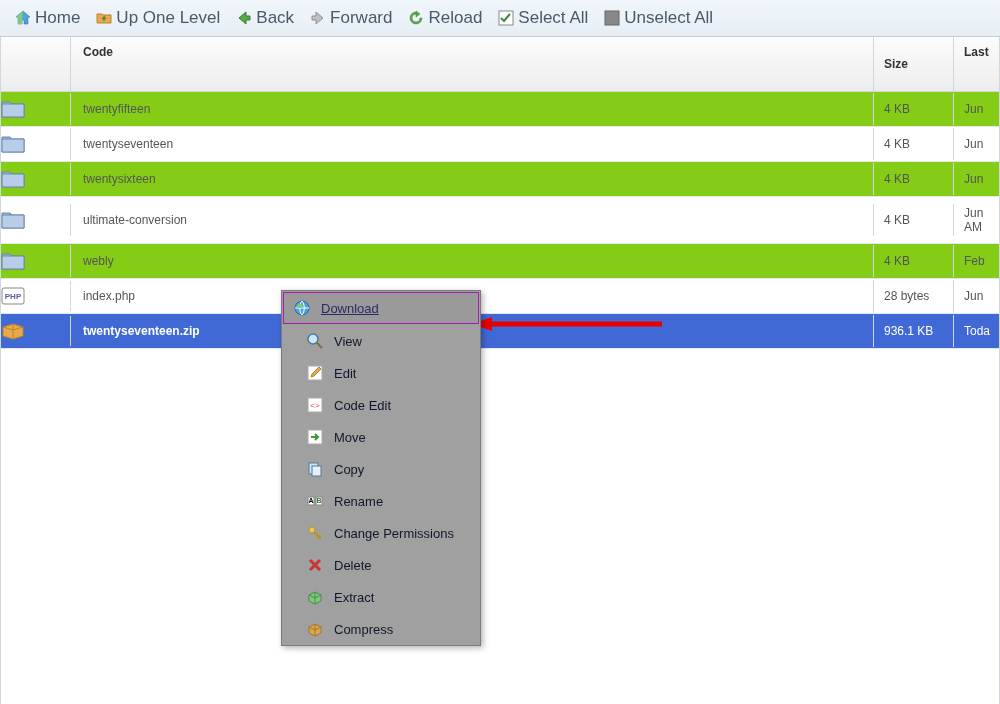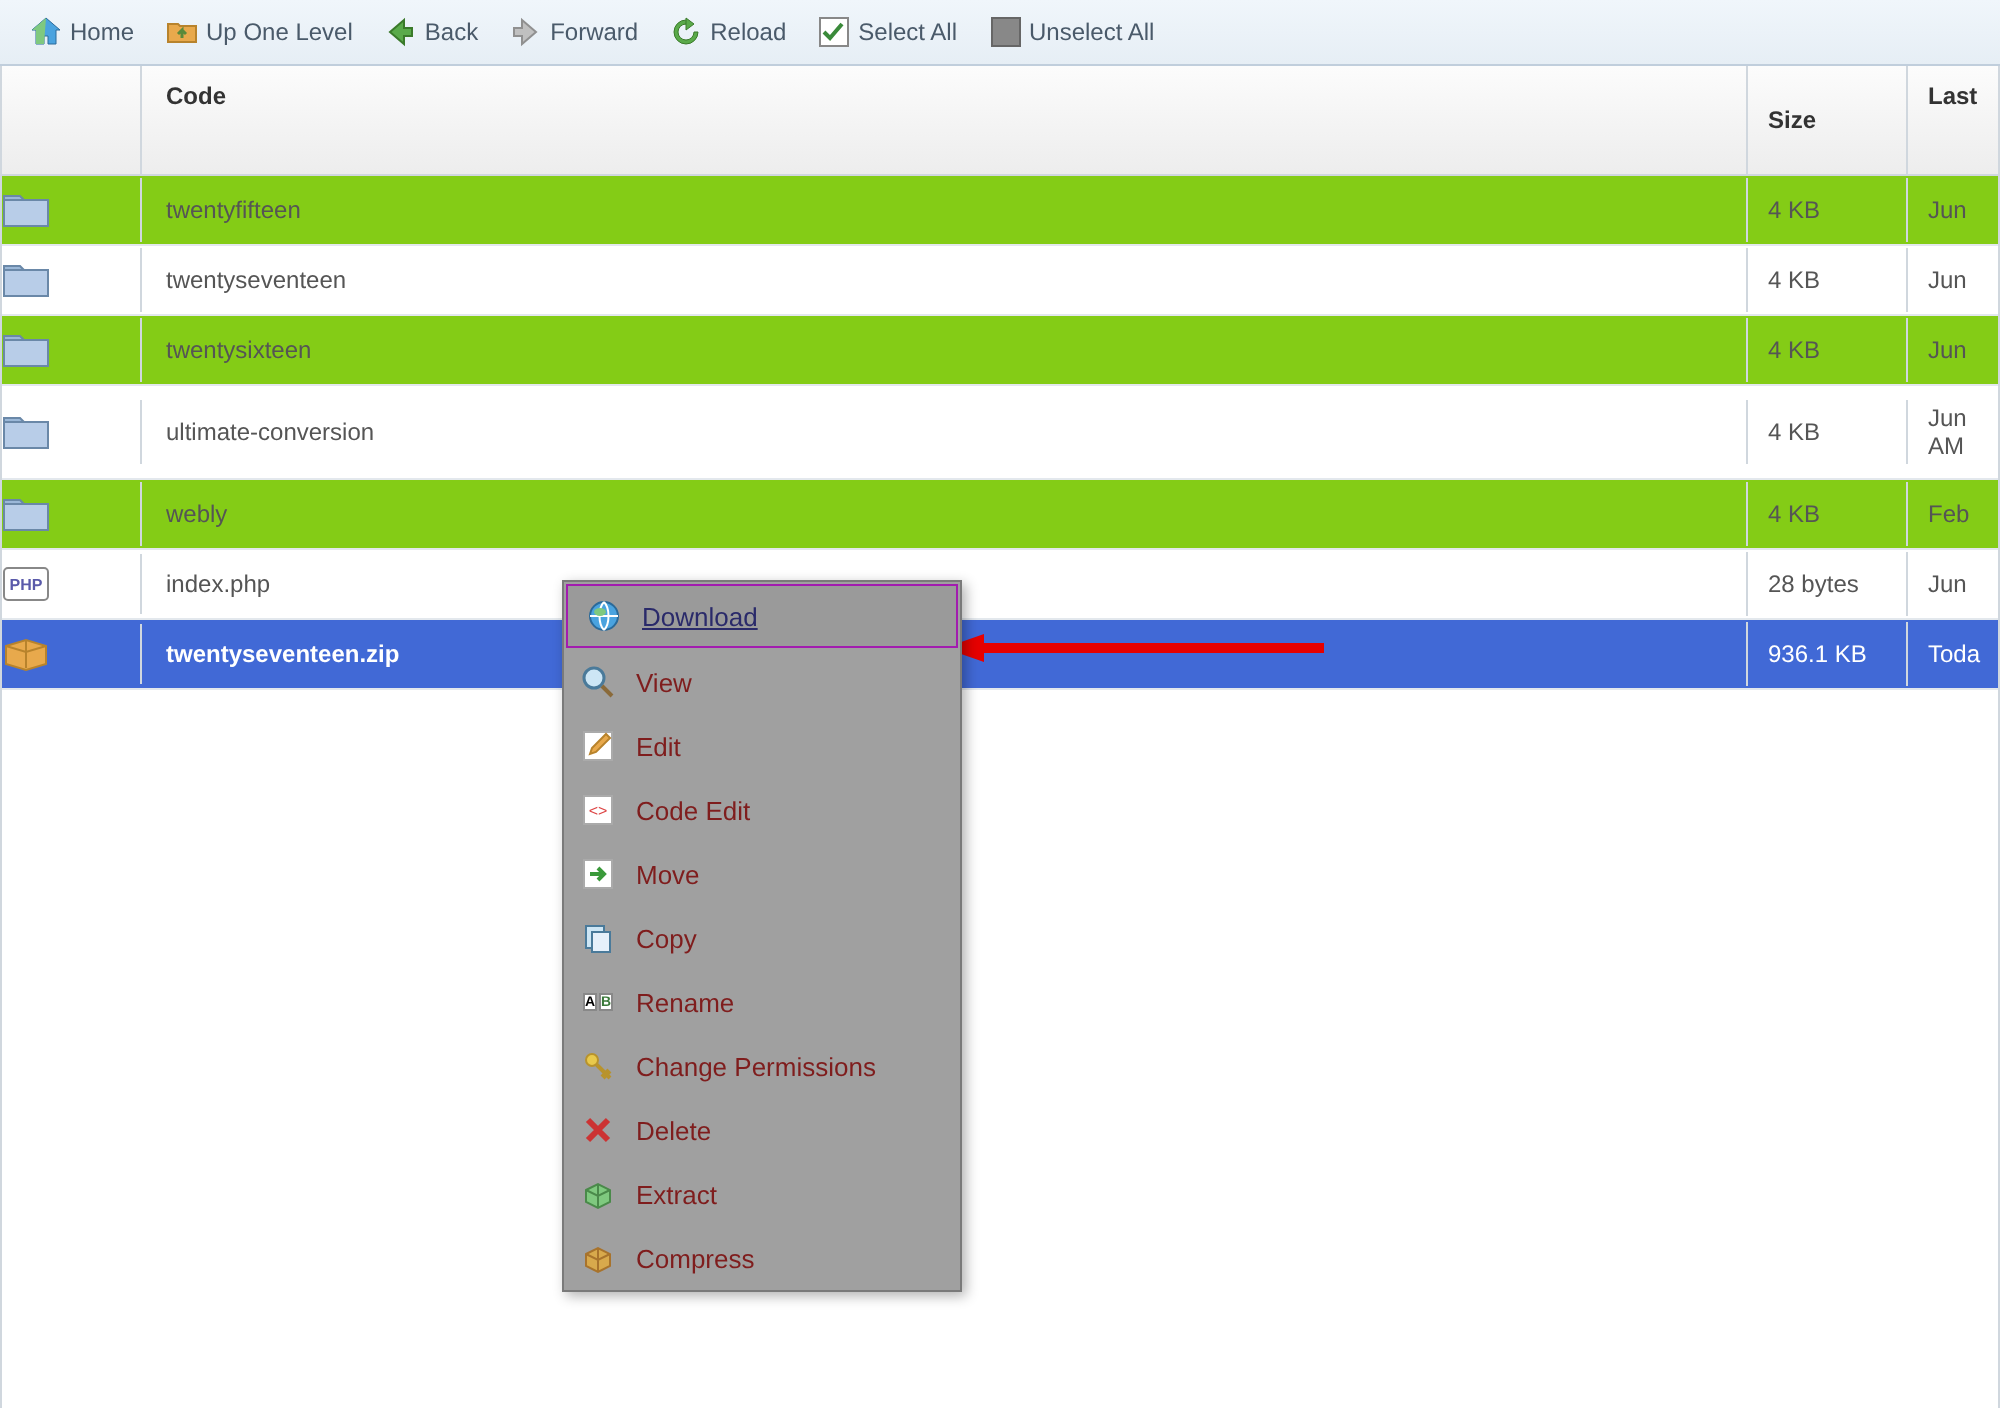--- a/index.html
+++ b/index.html
@@ -20,21 +20,21 @@
       align-items: center;
       gap: 2px;
     }
     .toolbar-item {
       display: flex;
       align-items: center;
       gap: 4px;
       padding: 3px 7px;
       color: #4a5a6a;
       cursor: pointer;
-      font-size: 12px;
+      font-size: 17px;
     }
     .toolbar-item .icon { width: 16px; height: 16px; display: inline-flex; align-items:center; justify-content:center; }
     .file-area {
       position: relative;
       border: 1px solid #d0d7de;
       border-top: none;
       margin: 0;
       background: #fff;
       height: 678px;
     }
@@ -74,22 +74,22 @@
       width: 200px;
       background: #a0a0a0;
       border: 1px solid #7a7a7a;
       box-shadow: 2px 2px 6px rgba(0,0,0,0.3);
       z-index: 100;
     }
     .menu-item {
       display: flex;
       align-items: center;
       gap: 10px;
-      padding: 7px 8px;
-      color: #7f1d1d;
+      padding: 7px 24px;
+      color: #0f172a;
       cursor: pointer;
       font-size: 13px;
     }
     .menu-item.active {
       background: #9a9a9a;
       border: 1px solid #a21caf;
       margin: 1px;
       padding: 6px 9px;
       color: #2a2a6a;
       text-decoration: underline;

